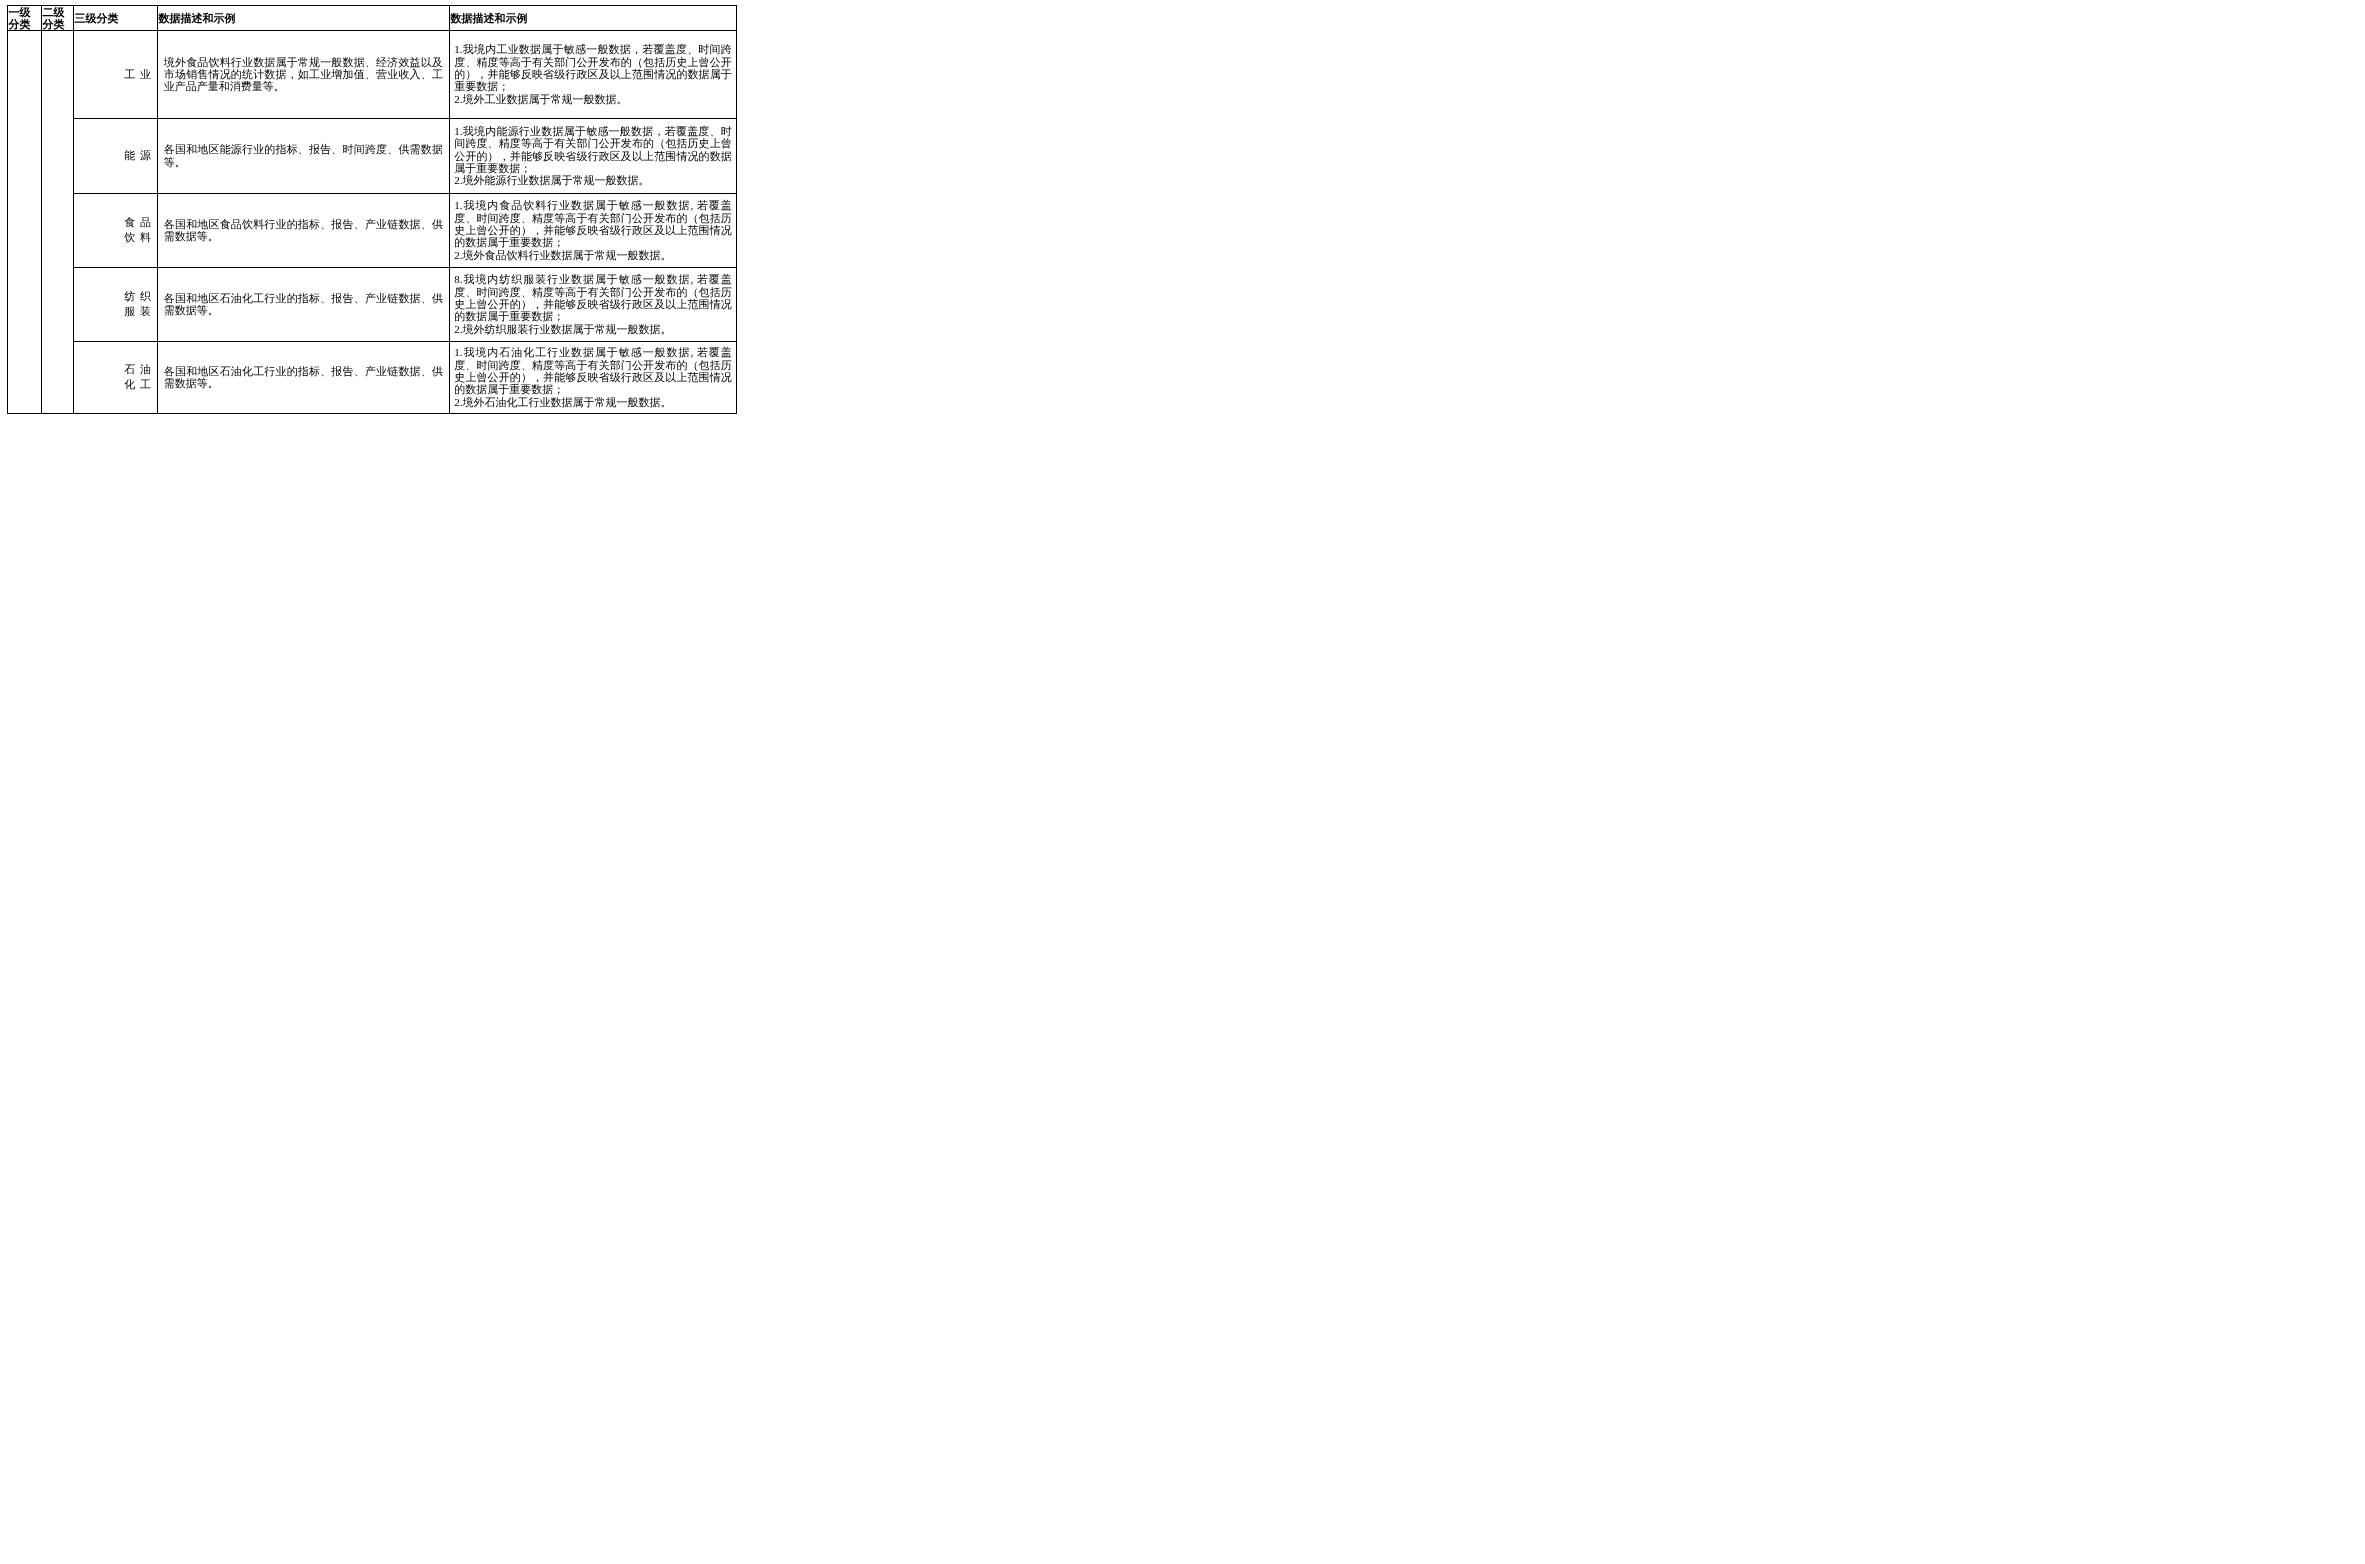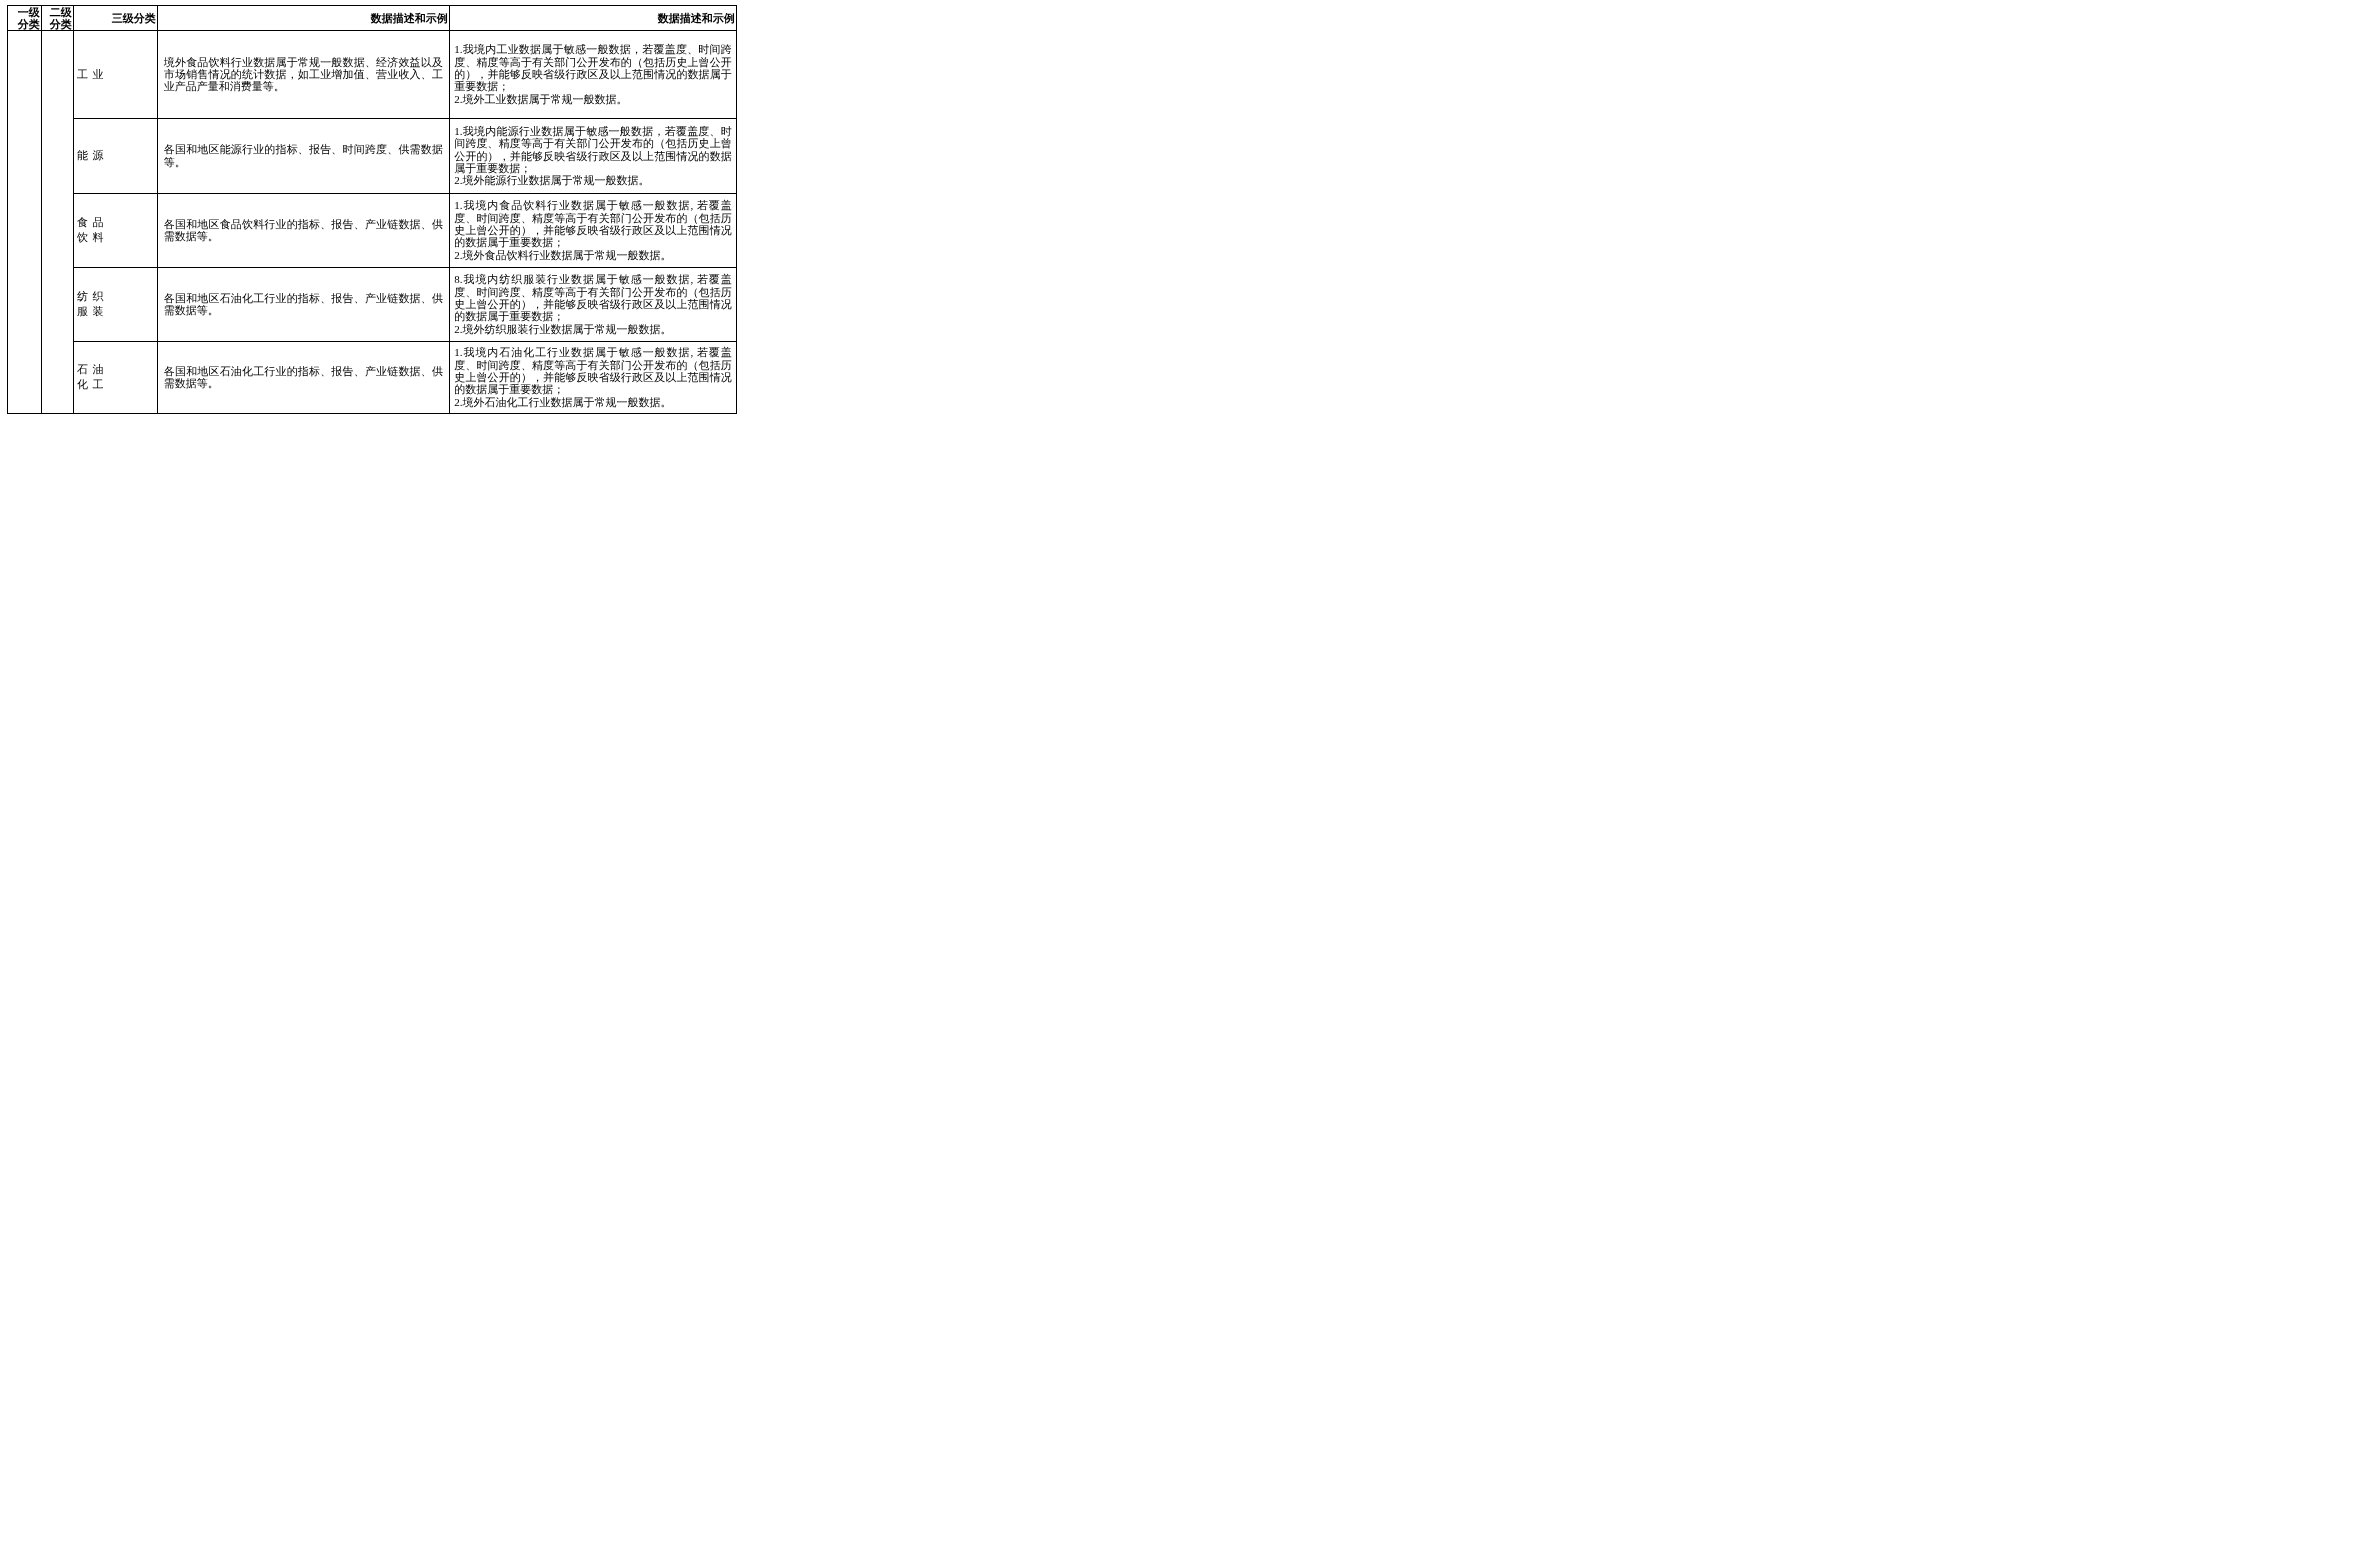--- a/index.html
+++ b/index.html
@@ -29,38 +29,38 @@
     border: 0.9px solid #000000;
     box-sizing: border-box;
     overflow: hidden;
   }
   .doc-table thead tr { height: 24.6px; }
   .doc-table thead th {
     font-family: "Liberation Sans", "DejaVu Sans", sans-serif;
     font-weight: bold;
     font-size: 11px;
     line-height: 12px;
-    text-align: right;
+    text-align: left;
     vertical-align: middle;
     padding: 0 0.9px;
     border-bottom: 1.4px solid #000000;
   }
   tr.row-1 { height: 88px; }
   tr.row-2 { height: 75px; }
   tr.row-3 { height: 74px; }
   tr.row-4 { height: 74px; }
   tr.row-5 { height: 72px; }
   td.level-cell {
     vertical-align: middle;
     text-align: center;
   }
   td.category-cell {
     font-size: 11px;
     line-height: 14.7px;
-    text-align: left;
+    text-align: right;
     vertical-align: middle;
     letter-spacing: 0.42em;
     padding-left: 3.3px;
     white-space: pre-line;
   }
   td.desc-cell {
     font-size: 11px;
     line-height: 12.3px;
     text-align: justify;
     text-align-last: left;

